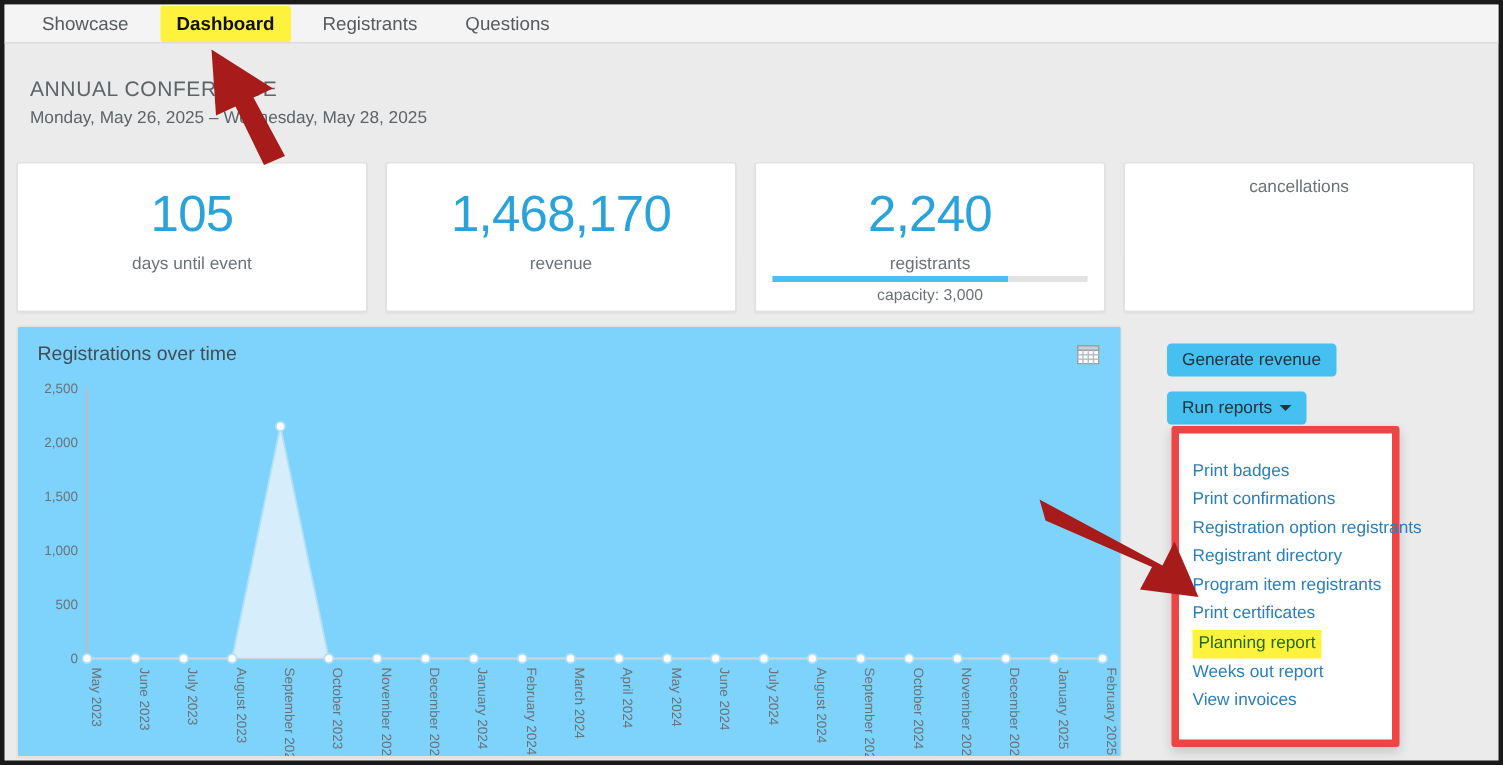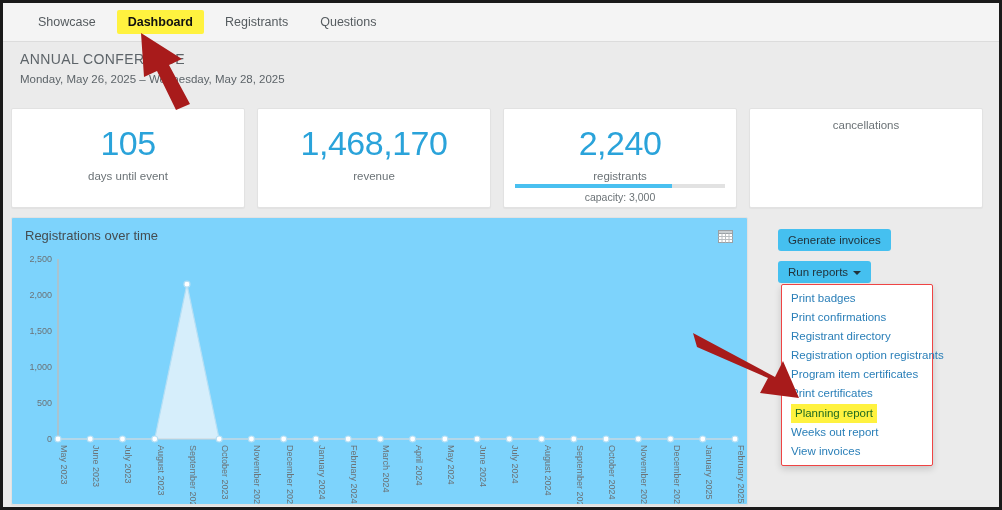--- a/index.html
+++ b/index.html
@@ -19,27 +19,27 @@
     box-sizing: border-box;
     border: 3px solid #1a1a1a;
     background: #ebebeb;
   }
 
   
   .tabbar {
     position: absolute;
     left: 0; top: 0;
     width: 996px;
-    height: 39px;
+    height: 26px;
     background: #f4f4f4;
     border-bottom: 1px solid #dcdcdc;
     box-sizing: border-box;
     display: flex;
     align-items: center;
-    padding-left: 24px;
+    padding-left: 14px;
   }
   .tab {
     font-size: 12.5px;
     color: #555b5f;
     padding: 5px 11px;
     margin-right: 10px;
     white-space: nowrap;
     border-radius: 2px;
     cursor: pointer;
   }
@@ -205,24 +205,24 @@
     vertical-align: middle;
   }
 
   
   .dropdown {
     position: absolute;
     left: 778px;
     top: 281px;
     width: 152px;
     background: #ffffff;
-    border: 1px solid #ef4444;
+    border: 5px solid #ef4444;
     border-radius: 2px;
     box-shadow: 0 3px 7px rgba(0,0,0,0.16);
-    padding: 4px 0;
+    padding: 16px 0;
     box-sizing: border-box;
   }
   .dd-item {
     font-size: 11.5px;
     color: #2a7fb8;
     padding: 2px 9px;
     white-space: nowrap;
     cursor: pointer;
     line-height: 15px;
   }
@@ -351,32 +351,32 @@
           <text class="xlabel" x="0" y="0" transform="translate(661.5238095238096,194) rotate(90)">December 2024</text>
           <circle cx="690.7619047619048" cy="188" r="3" fill="#ffffff" stroke="#b5dff5" stroke-width="1.2"></circle>
           <text class="xlabel" x="0" y="0" transform="translate(693.7619047619048,194) rotate(90)">January 2025</text>
           <circle cx="723" cy="188" r="3" fill="#ffffff" stroke="#b5dff5" stroke-width="1.2"></circle>
           <text class="xlabel" x="0" y="0" transform="translate(726,194) rotate(90)">February 2025</text>
         </svg>
     </div>
   </div>
 
   <div class="btn-col">
-    <button class="btn">Generate invoices</button>
+    <button class="btn">Generate revenue</button>
     <div>
       <button class="btn btn-run"><span>Run reports</span><span class="caret"></span></button>
     </div>
   </div>
 
   <div class="dropdown" id="dropdown-menu">
       <div class="dd-item">Print badges</div>
       <div class="dd-item">Print confirmations</div>
+      <div class="dd-item">Registration option registrants</div>
       <div class="dd-item">Registrant directory</div>
-      <div class="dd-item">Registration option registrants</div>
-      <div class="dd-item">Program item certificates</div>
+      <div class="dd-item">Program item registrants</div>
       <div class="dd-item">Print certificates</div>
       <div><div class="dd-item highlight">Planning report</div></div>
       <div class="dd-item">Weeks out report</div>
       <div class="dd-item">View invoices</div>
     </div>
 
   <svg class="arrow" style="left:135px; top:22px; width:90px; height:85px;" viewBox="0 0 90 85">
     <polygon points="3,8 44,34 31,40 52,79 38,85 19,46 6,52" fill="#a81b1b"></polygon>
   </svg>
 

